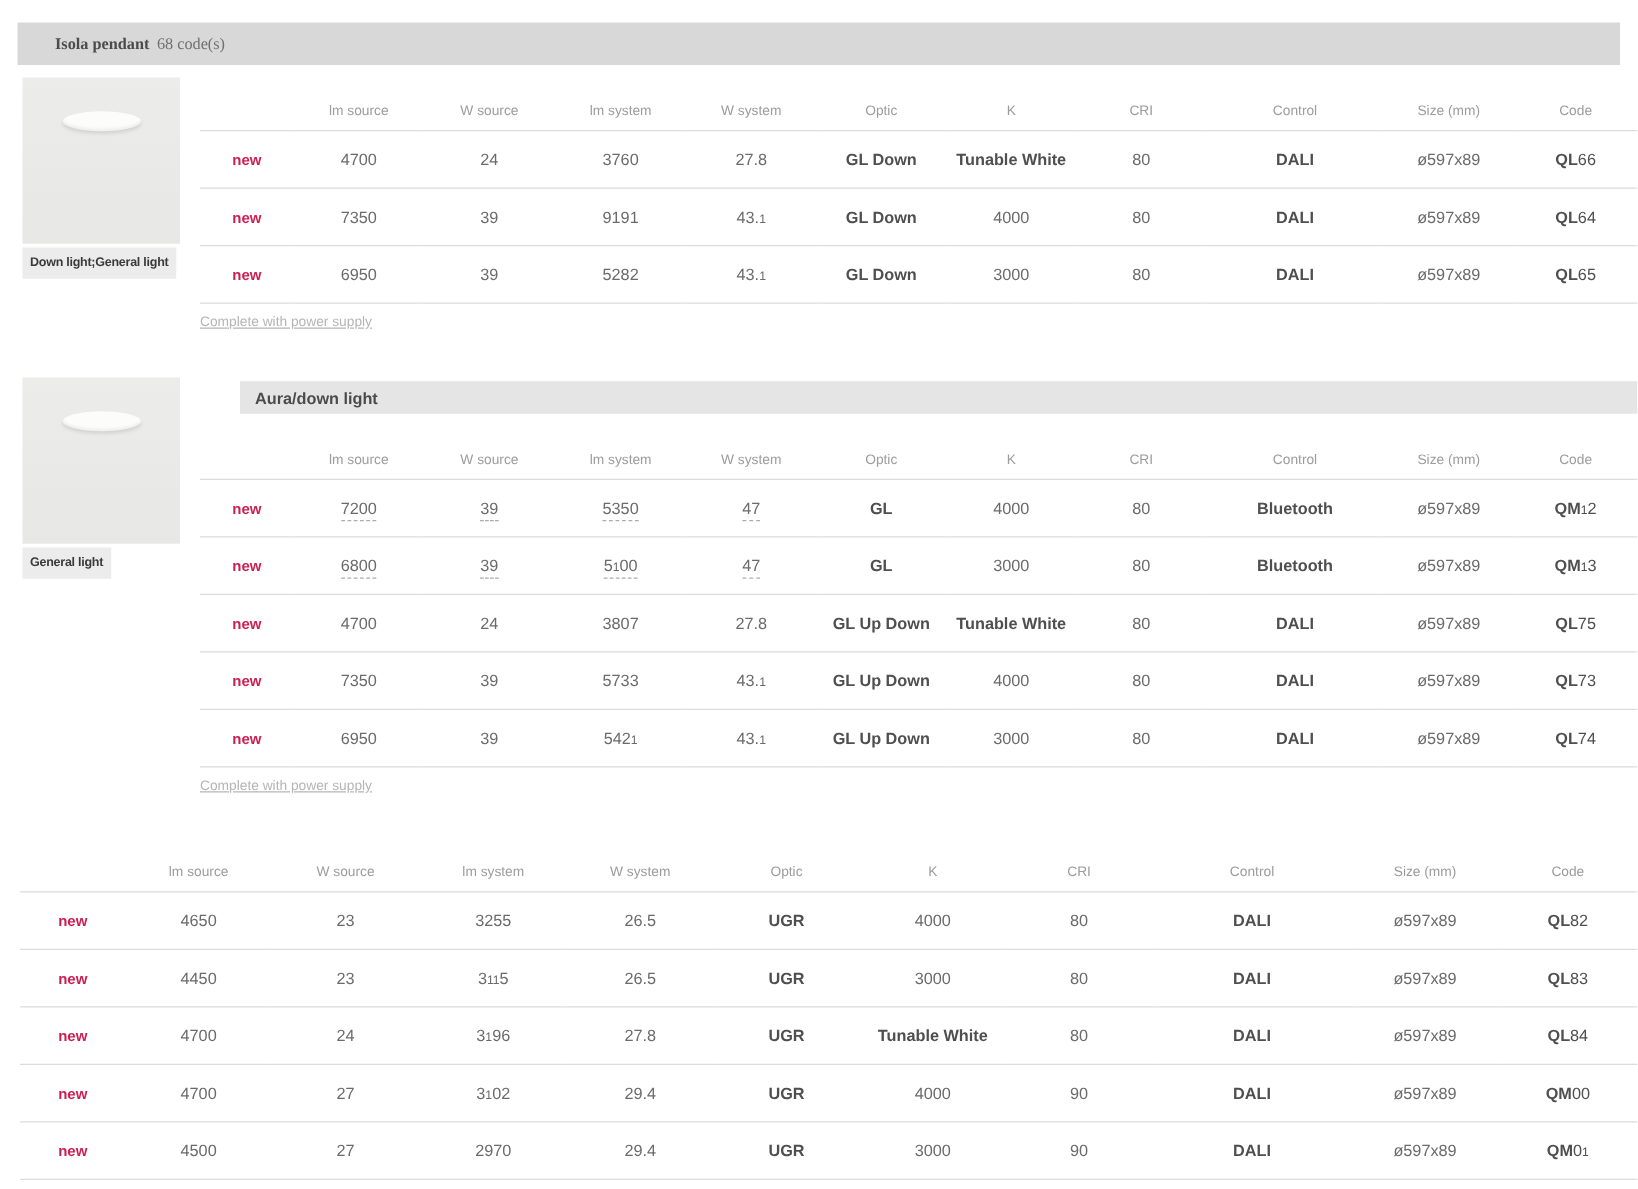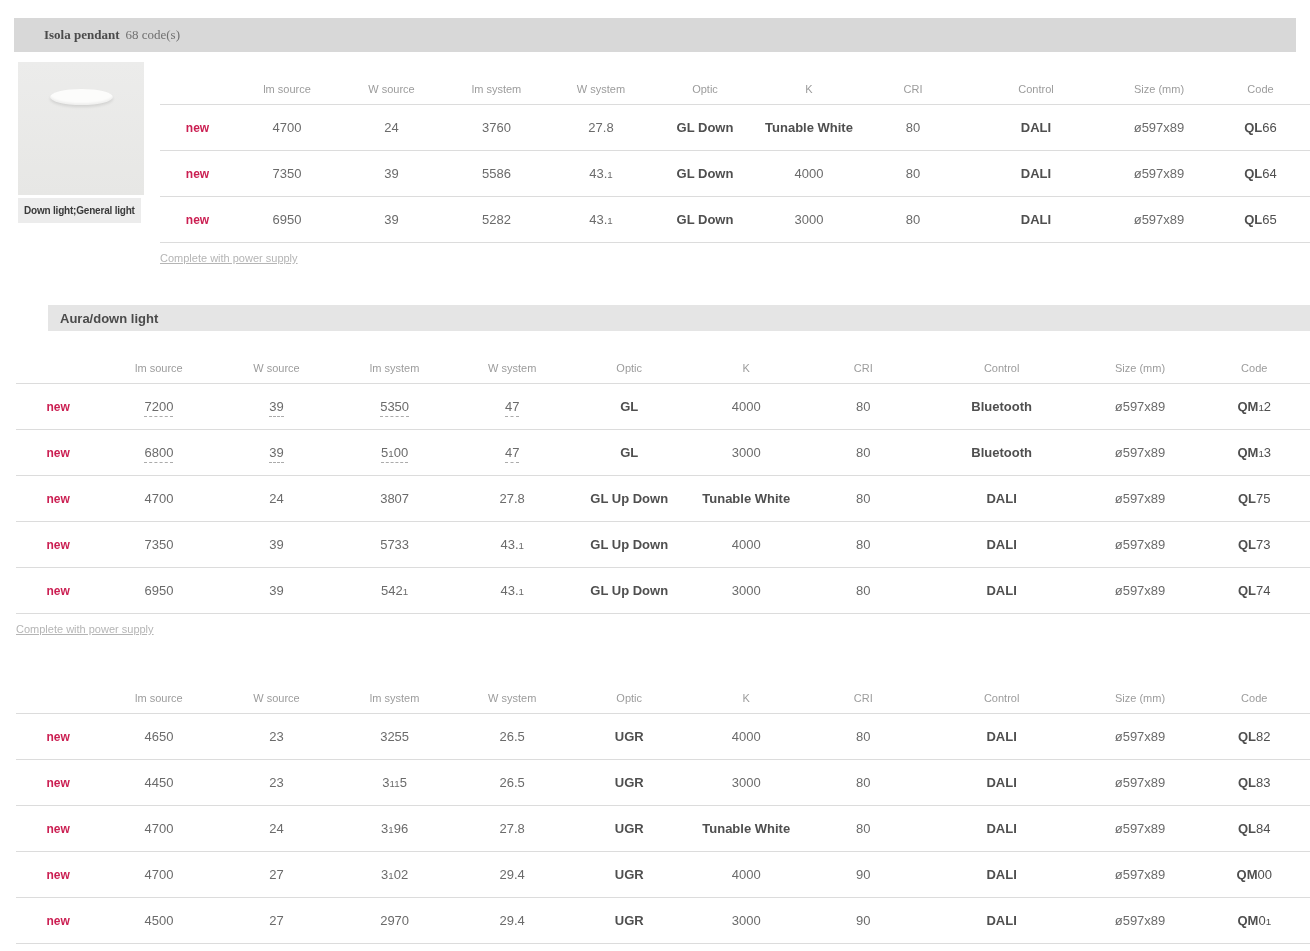--- a/index.html
+++ b/index.html
@@ -125,21 +125,21 @@
                 <td class="val b">Tunable White</td>
                 <td class="val">80</td>
                 <td class="val b">DALI</td>
                 <td class="val">ø597x89</td>
                 <td class="val code"><span class="cl">QL</span>66</td>
               </tr>
               <tr>
                 <td class="new-cell">new</td>
                 <td class="val">7350</td>
                 <td class="val">39</td>
-                <td class="val">5586</td>
+                <td class="val">9191</td>
                 <td class="val">43.<span class="d1">1</span></td>
                 <td class="val b">GL Down</td>
                 <td class="val">4000</td>
                 <td class="val">80</td>
                 <td class="val b">DALI</td>
                 <td class="val">ø597x89</td>
                 <td class="val code"><span class="cl">QL</span>64</td>
               </tr>
               <tr>
                 <td class="new-cell">new</td>
@@ -153,20 +153,23 @@
                 <td class="val b">DALI</td>
                 <td class="val">ø597x89</td>
                 <td class="val code"><span class="cl">QL</span>65</td>
               </tr>
             </tbody>
           </table>
           <div class="footnote">Complete with power supply</div>
         </div>
       </div>
       <div class="section">
+        <div class="left-col"><div class="product-image">
+            <div class="pendant"></div>
+          </div><div class="caption">General light</div></div>
         <div class="right-col">
           <div class="section-bar">
             <span>Aura/down light</span>
           </div>
           <table class="spec">
             <colgroup>
               <col style="width: 75px;">
               <col style="width: 104px;">
               <col style="width: 105px;">
               <col style="width: 105px;">

